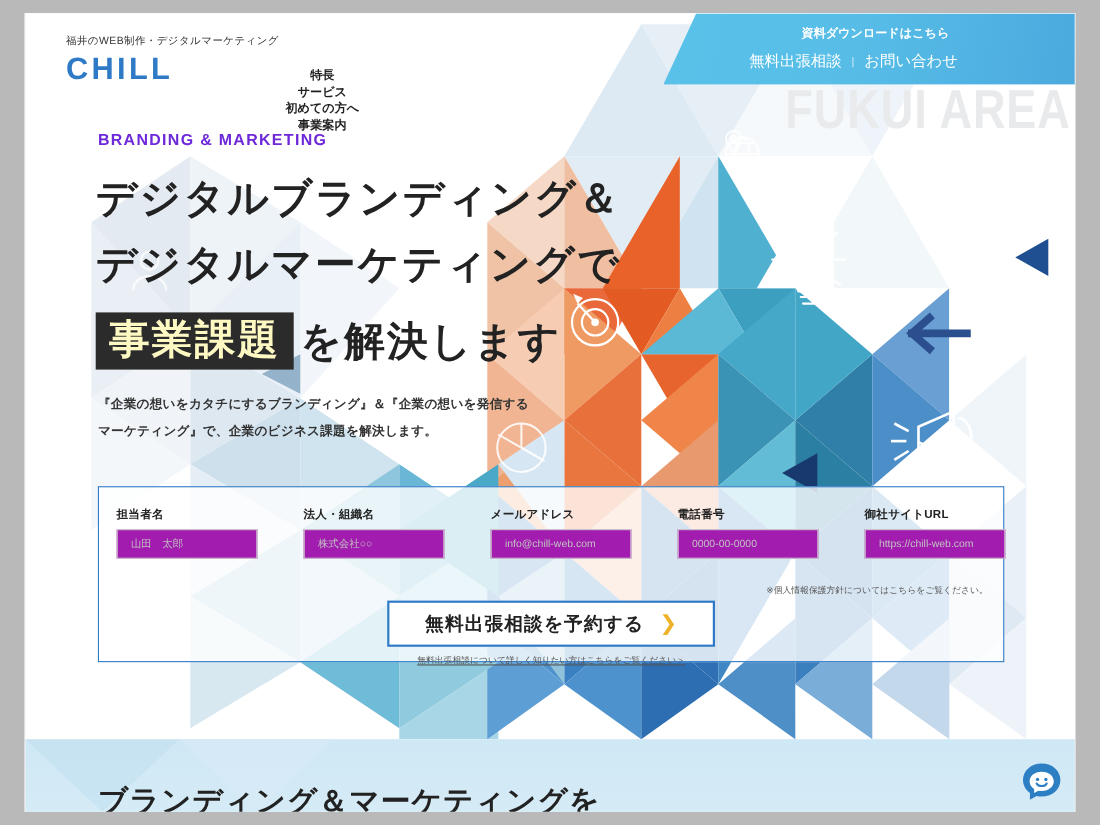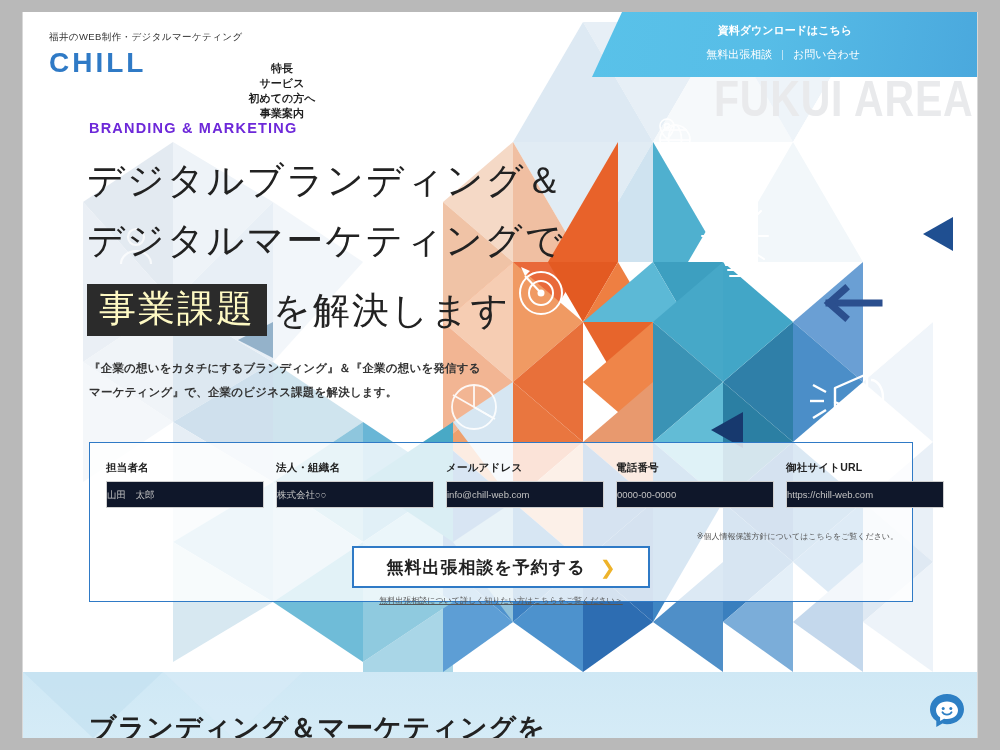--- a/index.html
+++ b/index.html
@@ -33,21 +33,21 @@
     font-weight:bold; color:#e9eaec;
     font-family:"Liberation Sans",sans-serif;
     letter-spacing:1px; line-height:1;
     transform:scaleX(.82); transform-origin:right center;
     white-space:nowrap; user-select:none;
   }
   #wm1 { top:26px; font-size:34px; }
   #wm2 { top:62px; font-size:50px; }
 
   
-  #header { position:absolute; left:1px; top:0; width:956px; height:72px; z-index:40; }
+  #header { position:absolute; left:12px; top:0; width:956px; height:72px; z-index:40; }
 
   #brand { position:absolute; left:25px; top:19px; }
   #tagline {
     font-size:9.5px; color:#333; letter-spacing:.4px; white-space:nowrap;
   }
   #logo {
     margin-top:5px; font-size:28px; font-weight:bold; color:#2f7ac6;
     letter-spacing:3px; line-height:1;
   }
 
@@ -67,32 +67,32 @@
   #banner-in { position:absolute; right:0; top:0; width:388px; height:65px; z-index:3; }
   #dl {
     position:absolute; right:128px; top:11px;
     font-size:11px; font-weight:bold; color:#ffffff; white-space:nowrap;
     cursor:pointer;
   }
   #blinks {
     position:absolute; right:120px; top:35px;
     display:flex; align-items:center; gap:9px; white-space:nowrap;
   }
-  .blink { font-size:11px; color:#ffffff; cursor:pointer;text-align:right; }
+  .blink { font-size:14px; color:#ffffff; cursor:pointer;text-align:right; }
   .bsep { color:#cfeaf7; font-size:10px; }
 
   
   #eyebrow {
     position:absolute; left:66px; top:108px; z-index:20;
     font-size:14.5px; font-weight:bold; color:#6d28d9;
     letter-spacing:1.2px; white-space:nowrap;
   }
   .hl {
     position:absolute; left:64px; z-index:20;
-    font-size:37px; font-weight:normal; color:#222; letter-spacing:2px;
+    font-size:37px; font-weight:bold; color:#222; letter-spacing:2px;
     white-space:nowrap; line-height:1;text-align:right;
   }
   #hl1 { top:150px; }
   #hl2 { top:210px; }
   #hl3 { top:272px; display:flex; align-items:center; gap:6px; }
   #hlmark {
     background:#2b2b2b; color:#fef9c3; padding:6px 12px 9px 12px;
     display:inline-block; line-height:1;
   }
   #lead {
@@ -107,22 +107,22 @@
     border:1px solid #2f7ac6; background:rgba(255,255,255,.80);
     z-index:25;
   }
   #fields { position:absolute; left:16px; top:18px; display:flex; gap:20px; }
   .field { width:150px; }
   .flabel {
     font-size:10.5px; font-weight:bold; color:#222; margin-bottom:6px;
     letter-spacing:.2px; white-space:nowrap;
   }
   .finput {
-    width:158px; height:27px; border:1px solid #cfcfcf; background:#0f172a;
-    font-size:9.5px; color:#b5b5b5; padding:0 0;
+    width:128px; height:27px; border:1px solid #cfcfcf; background:#a21caf;
+    font-size:9.5px; color:#b5b5b5; padding:0 12px;
     font-family:"Liberation Sans",sans-serif;
   }
   .finput::placeholder { color:#c2c2c2; }
   #privacy {
     position:absolute; right:14px; top:88px;
     font-size:8px; color:#555; white-space:nowrap; cursor:pointer;
   }
   #cta {
     position:absolute; left:50%; top:103px; transform:translateX(-50%);
     width:298px; height:42px; border:2px solid #2f7ac6; background:#ffffff;

